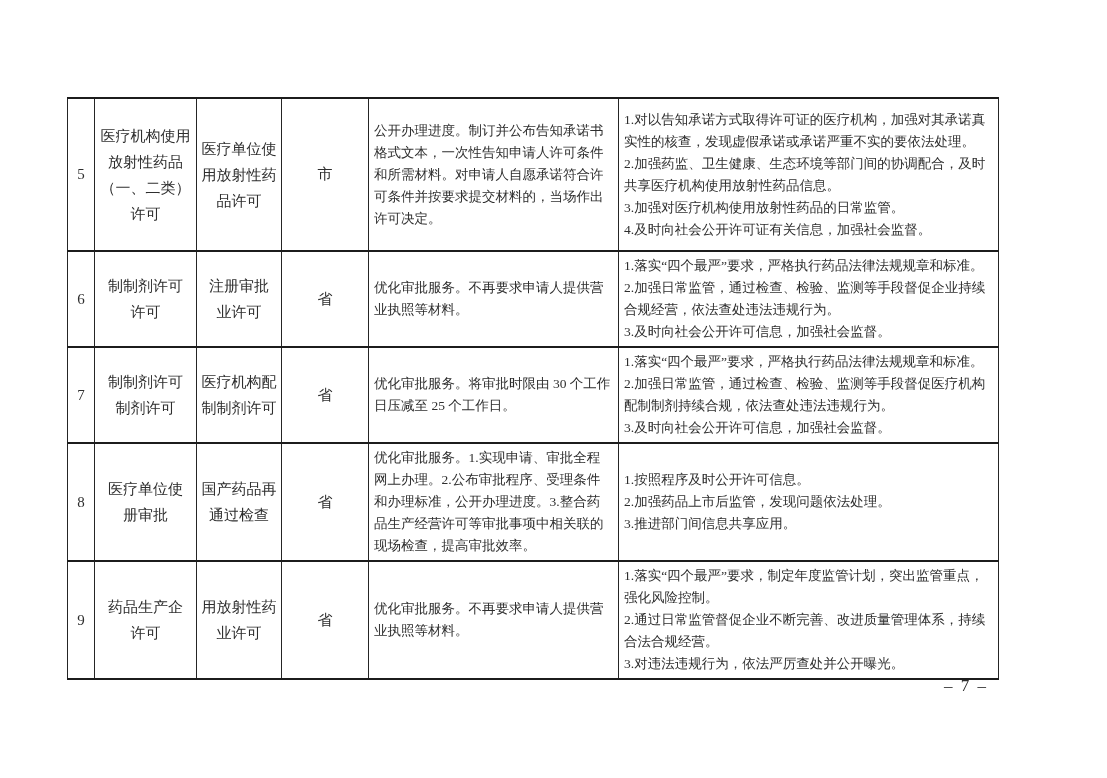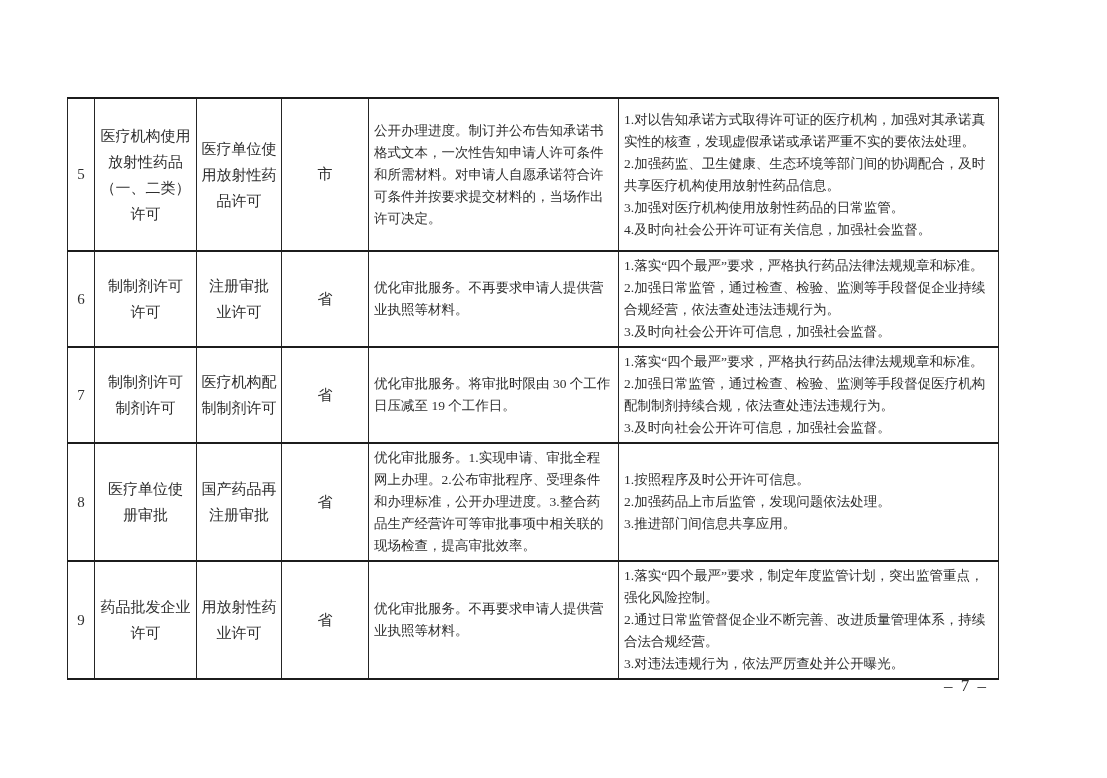--- a/index.html
+++ b/index.html
@@ -110,40 +110,40 @@
 2.加强日常监管，通过检查、检验、监测等手段督促企业持续合规经营，依法查处违法违规行为。
 3.及时向社会公开许可信息，加强社会监督。</td>
       </tr>
       <tr style="height:91px">
         <td class="cell-num">7</td>
         <td class="cell-item">制制剂许可
 制剂许可</td>
         <td class="cell-impl">医疗机构配
 制制剂许可</td>
         <td class="cell-level">省</td>
-        <td class="cell-reform">优化审批服务。将审批时限由 30 个工作日压减至 19 个工作日。</td>
+        <td class="cell-reform">优化审批服务。将审批时限由 30 个工作日压减至 25 个工作日。</td>
         <td class="cell-superv">1.落实“四个最严”要求，严格执行药品法律法规规章和标准。
 2.加强日常监管，通过检查、检验、监测等手段督促医疗机构配制制剂持续合规，依法查处违法违规行为。
 3.及时向社会公开许可信息，加强社会监督。</td>
       </tr>
       <tr style="height:103px">
         <td class="cell-num">8</td>
         <td class="cell-item">医疗单位使
 册审批</td>
         <td class="cell-impl">国产药品再
-注册审批</td>
+通过检查</td>
         <td class="cell-level">省</td>
         <td class="cell-reform">优化审批服务。1.实现申请、审批全程网上办理。2.公布审批程序、受理条件和办理标准，公开办理进度。3.整合药品生产经营许可等审批事项中相关联的现场检查，提高审批效率。</td>
         <td class="cell-superv">1.按照程序及时公开许可信息。
 2.加强药品上市后监管，发现问题依法处理。
 3.推进部门间信息共享应用。</td>
       </tr>
       <tr style="height:104px">
         <td class="cell-num">9</td>
-        <td class="cell-item">药品批发企业
+        <td class="cell-item">药品生产企
 许可</td>
         <td class="cell-impl">用放射性药
 业许可</td>
         <td class="cell-level">省</td>
         <td class="cell-reform">优化审批服务。不再要求申请人提供营业执照等材料。</td>
         <td class="cell-superv">1.落实“四个最严”要求，制定年度监管计划，突出监管重点，强化风险控制。
 2.通过日常监管督促企业不断完善、改进质量管理体系，持续合法合规经营。
 3.对违法违规行为，依法严厉查处并公开曝光。</td>
       </tr>
     </tbody>

